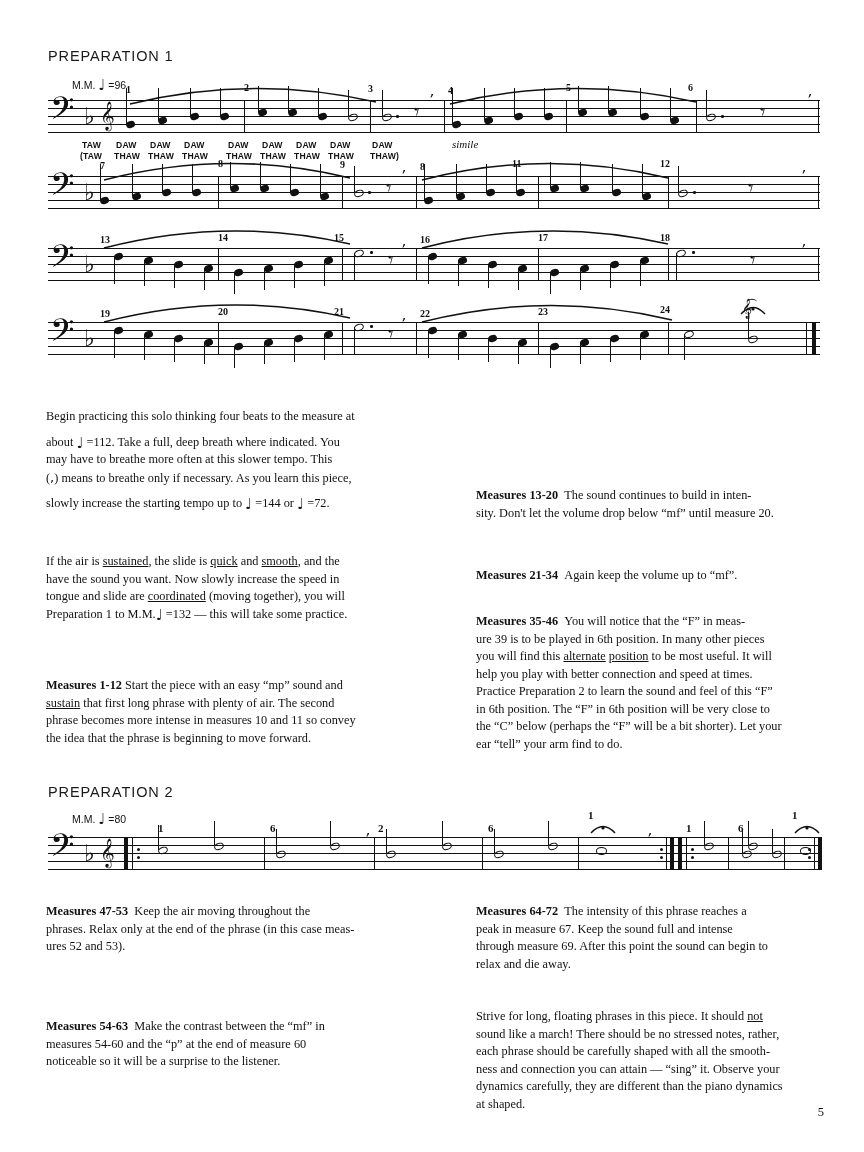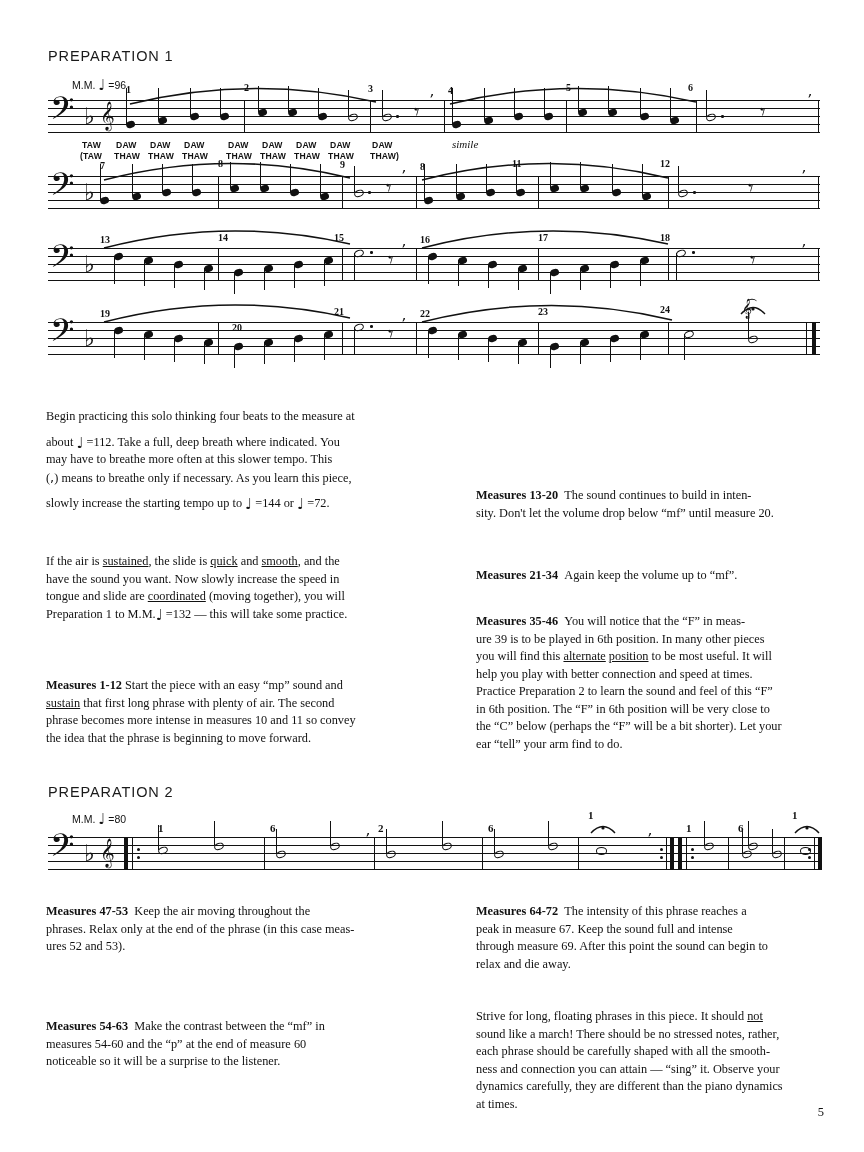--- a/index.html
+++ b/index.html
@@ -527,21 +527,21 @@
     <div class="keysig" style="left:36px; top:5px;">♭</div>
 
     <svg class="slur" style="left:54px; top:-26px;" width="250" height="32">
       <path d="M2,26 Q125,-6 248,22" stroke="#111" stroke-width="1.5" fill="none"></path>
     </svg>
     <svg class="slur" style="left:372px; top:-26px;" width="255" height="32">
       <path d="M2,26 Q128,-6 252,24" stroke="#111" stroke-width="1.5" fill="none"></path>
     </svg>
 
     <div class="mnum" style="left:52px; top:-14px;">19</div>
-    <div class="mnum" style="left:184px; top:-16px;margin-top:16px;">20</div>
+    <div class="mnum" style="left:170px; top:-16px;">20</div>
     <div class="mnum" style="left:286px; top:-16px;">21</div>
     <div class="mnum" style="left:372px; top:-14px;">22</div>
     <div class="mnum" style="left:490px; top:-16px;">23</div>
     <div class="mnum" style="left:612px; top:-18px;">24</div>
 
     <div class="note" style="left:66px; top:5px;"></div>
       <div class="stem" style="left:66px; top:8px; height:28px;"></div>
     <div class="note" style="left:96px; top:9px;"></div>
       <div class="stem" style="left:96px; top:12px; height:26px;"></div>
     <div class="note" style="left:126px; top:13px;"></div>
@@ -799,18 +799,18 @@
   </div>
 
   <div class="para" style="left:476px; top:1008px; width:342px;">
     <div>
       <span>Strive for long, floating phrases in this piece. It should </span><u>not</u>
     </div>
     <div>sound like a march! There should be no stressed notes, rather,</div>
     <div>each phrase should be carefully shaped with all the smooth-</div>
     <div>ness and connection you can attain — “sing” it. Observe your</div>
     <div>dynamics carefully, they are different than the piano dynamics</div>
-    <div>at times.</div>
+    <div>at shaped.</div>
   </div>
 
   <div class="page-number">5</div>
 
 </div>
 
 </body></html>

